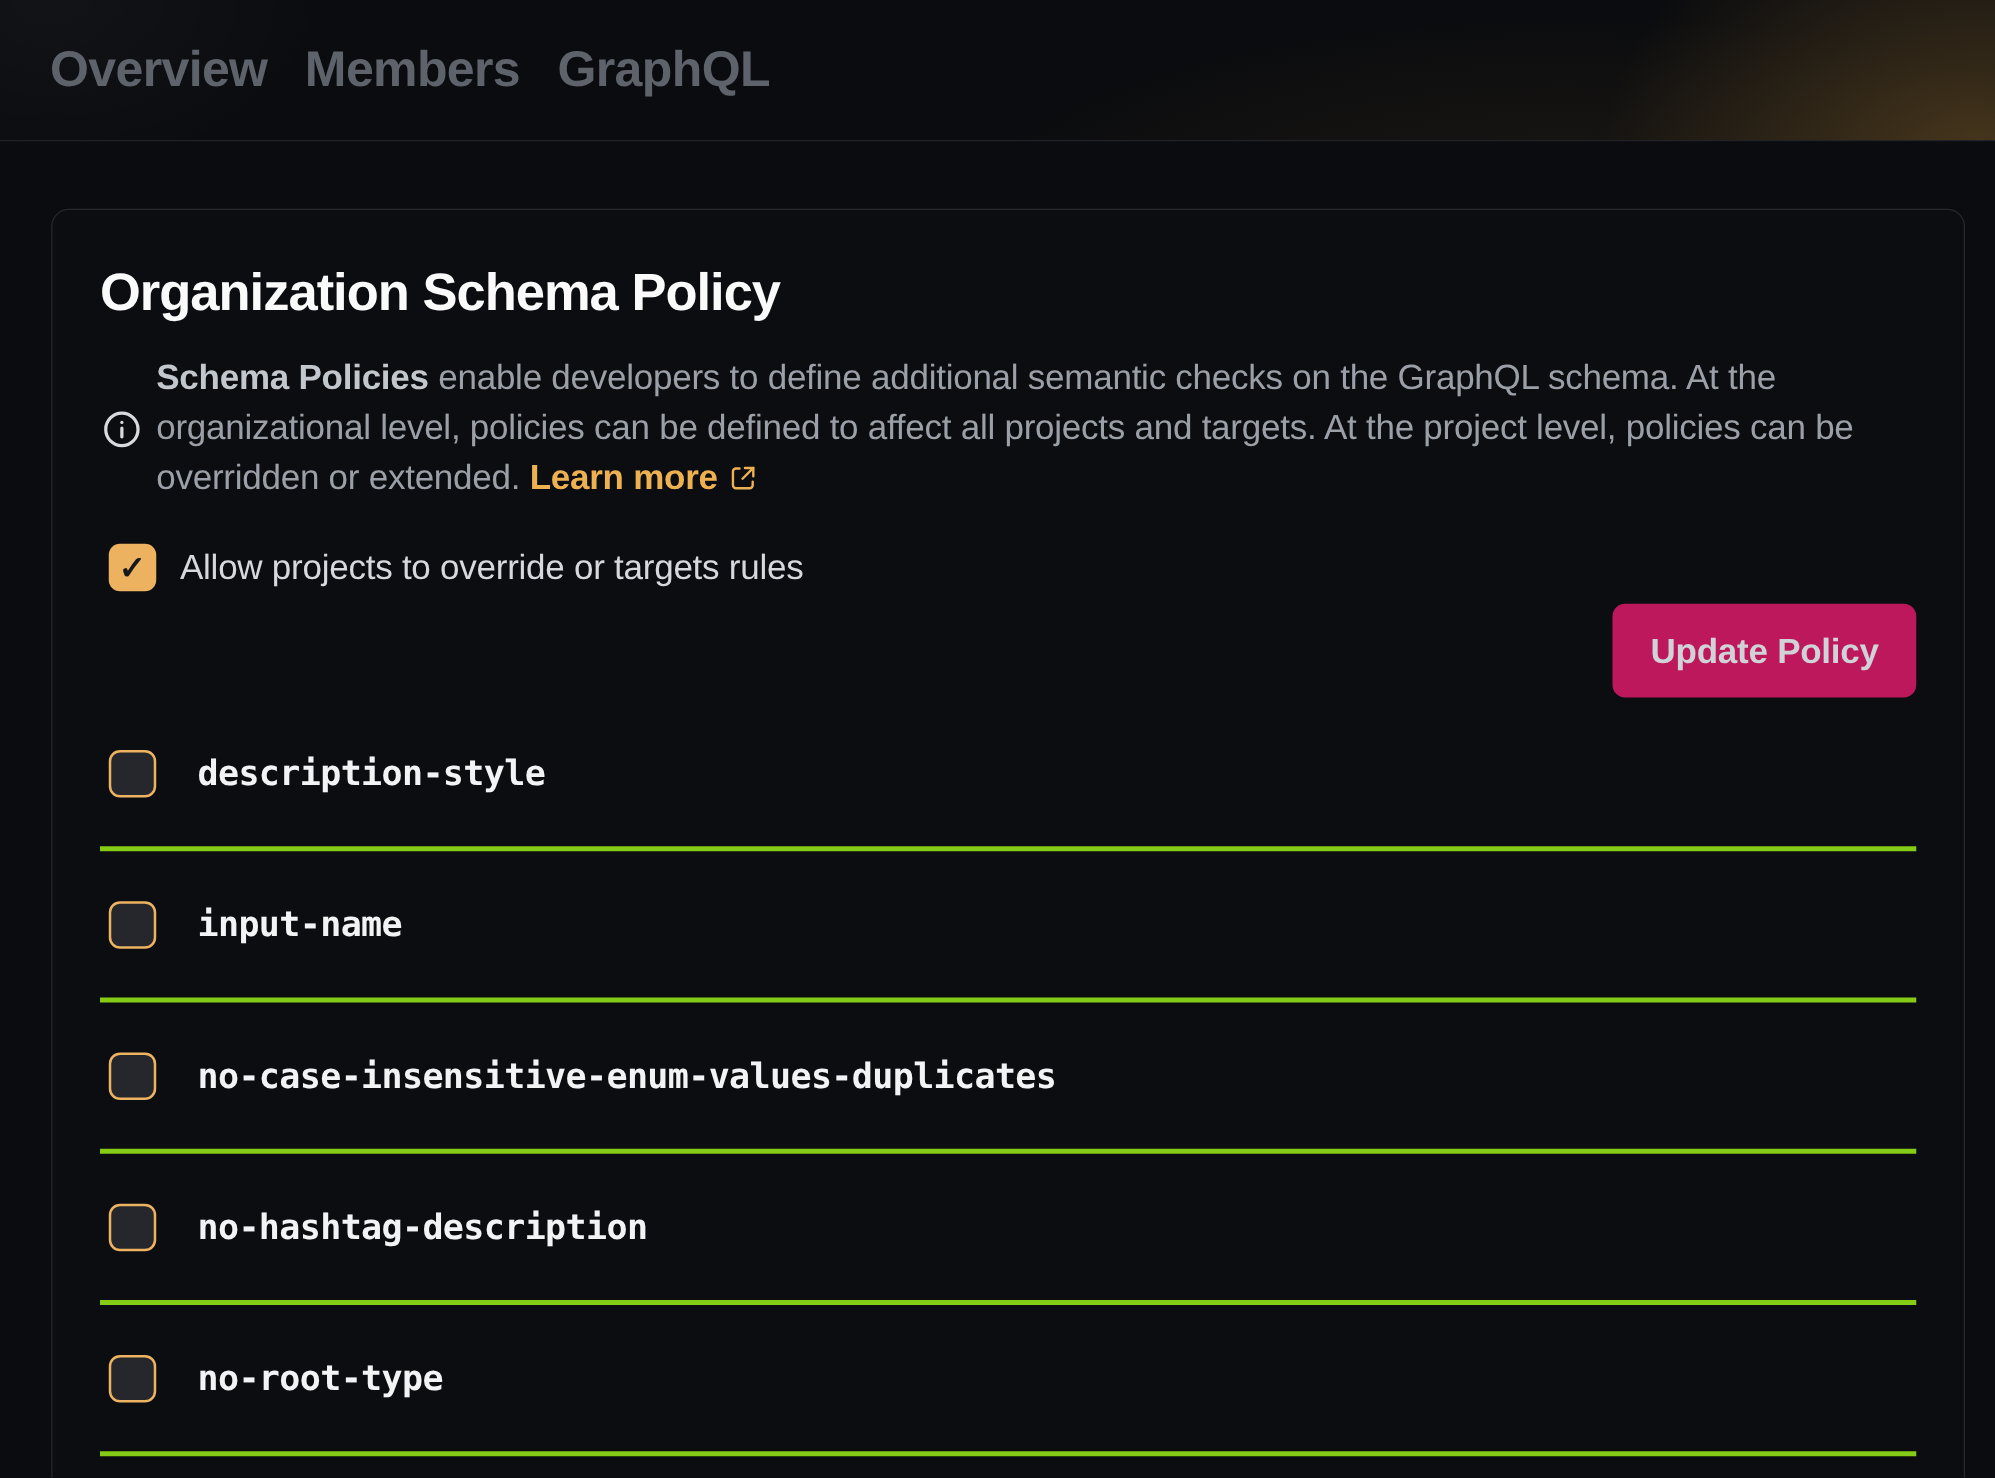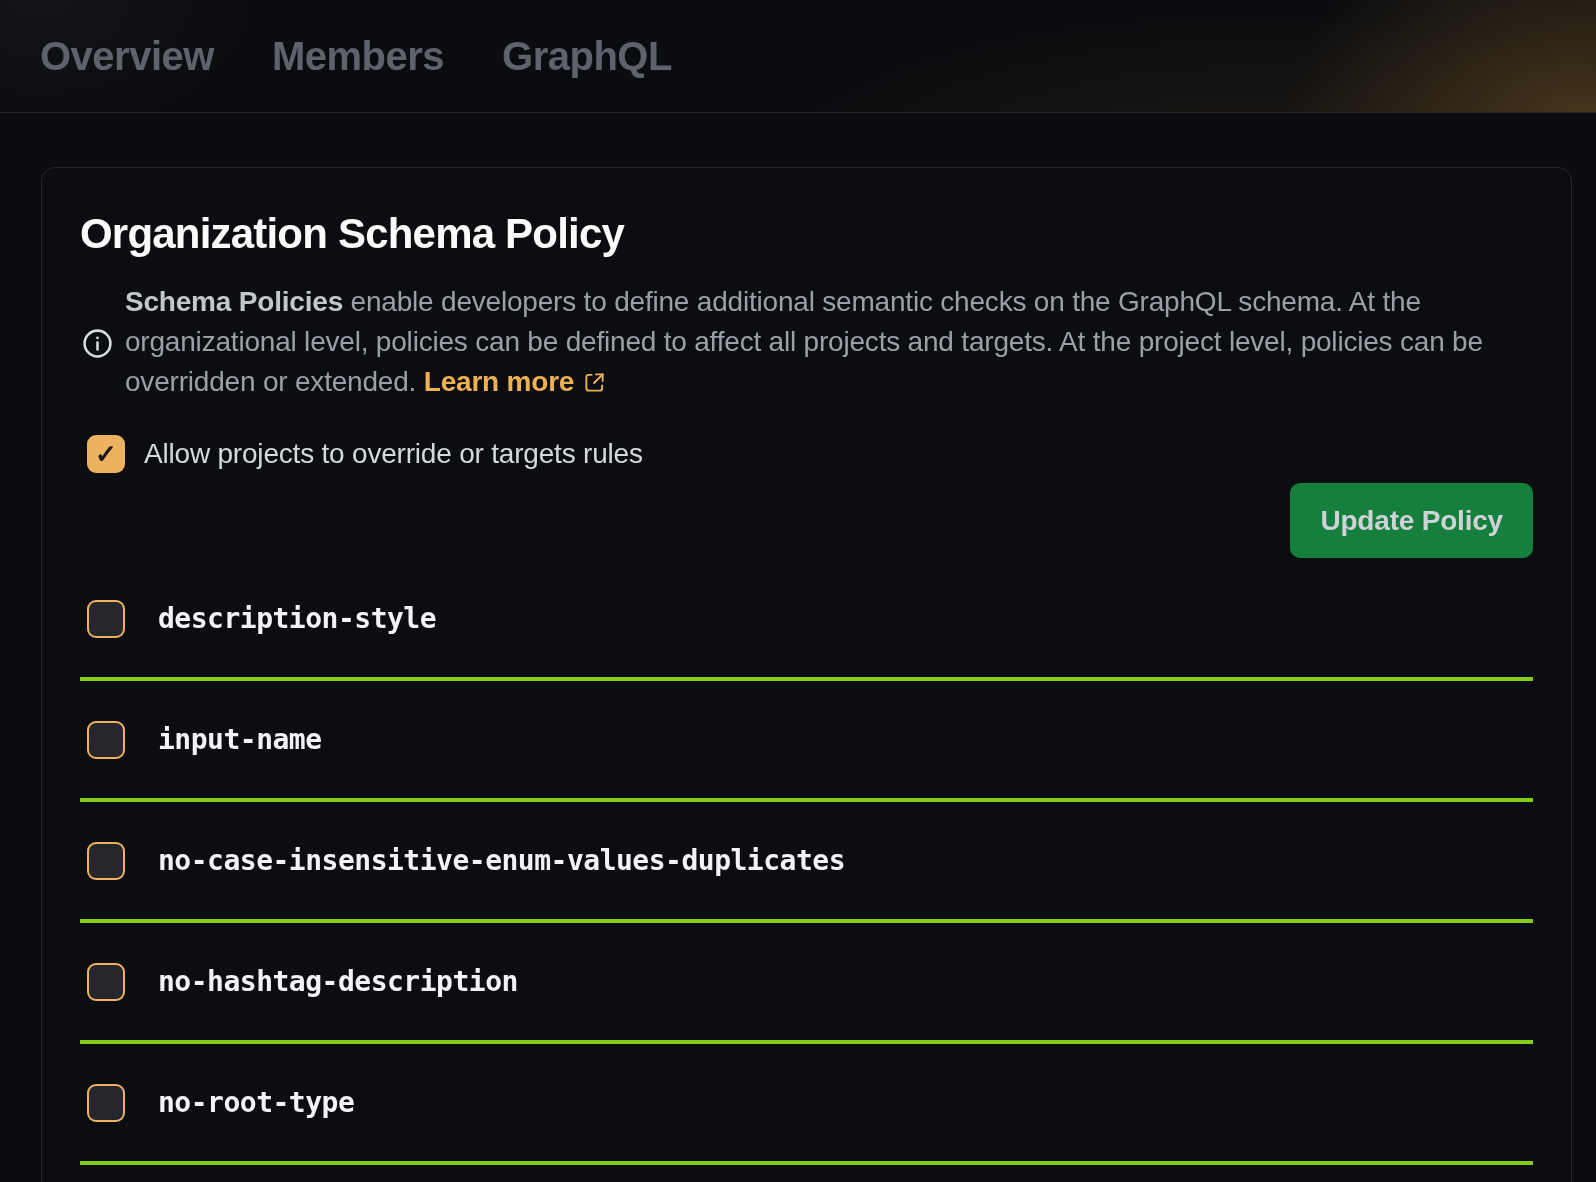--- a/index.html
+++ b/index.html
@@ -9,21 +9,21 @@
     background: #0b0c0f;
     font-family: "Liberation Sans", sans-serif;
   }
 
   
   .tabbar {
     position: relative;
     height: 113px;
     display: flex;
     align-items: stretch;
-    gap: 58px;
+    gap: 30px;
     padding-left: 40px;
     border-bottom: 1px solid #212328;
     overflow: hidden;
   }
   .tabbar::before {
     content: "";
     position: absolute; inset: 0;
     background:
       radial-gradient(420px 300px at 1585px 120px, rgba(198,144,56,0.30), rgba(198,144,56,0) 72%),
       radial-gradient(700px 240px at 1250px 180px, rgba(198,144,56,0.10), rgba(198,144,56,0) 70%),
@@ -129,21 +129,21 @@
     cursor: pointer;
   }
   .allow-label { font-size: 28px; letter-spacing: -0.2px; color: #d5d8dc; }
 
   .btn-row { display: flex; justify-content: flex-end; margin-top: 10px; }
   .update-btn {
     height: 75px;
     padding: 0 30px;
     border: none;
     border-radius: 10px;
-    background: #15803d;
+    background: #be185d;
     color: #cfd2d6;
     font-family: "Liberation Sans", sans-serif;
     font-size: 28px;
     font-weight: 700;
     letter-spacing: -0.2px;
     cursor: pointer;
   }
 
   
   .rules { list-style: none; margin-top: 2px; }

